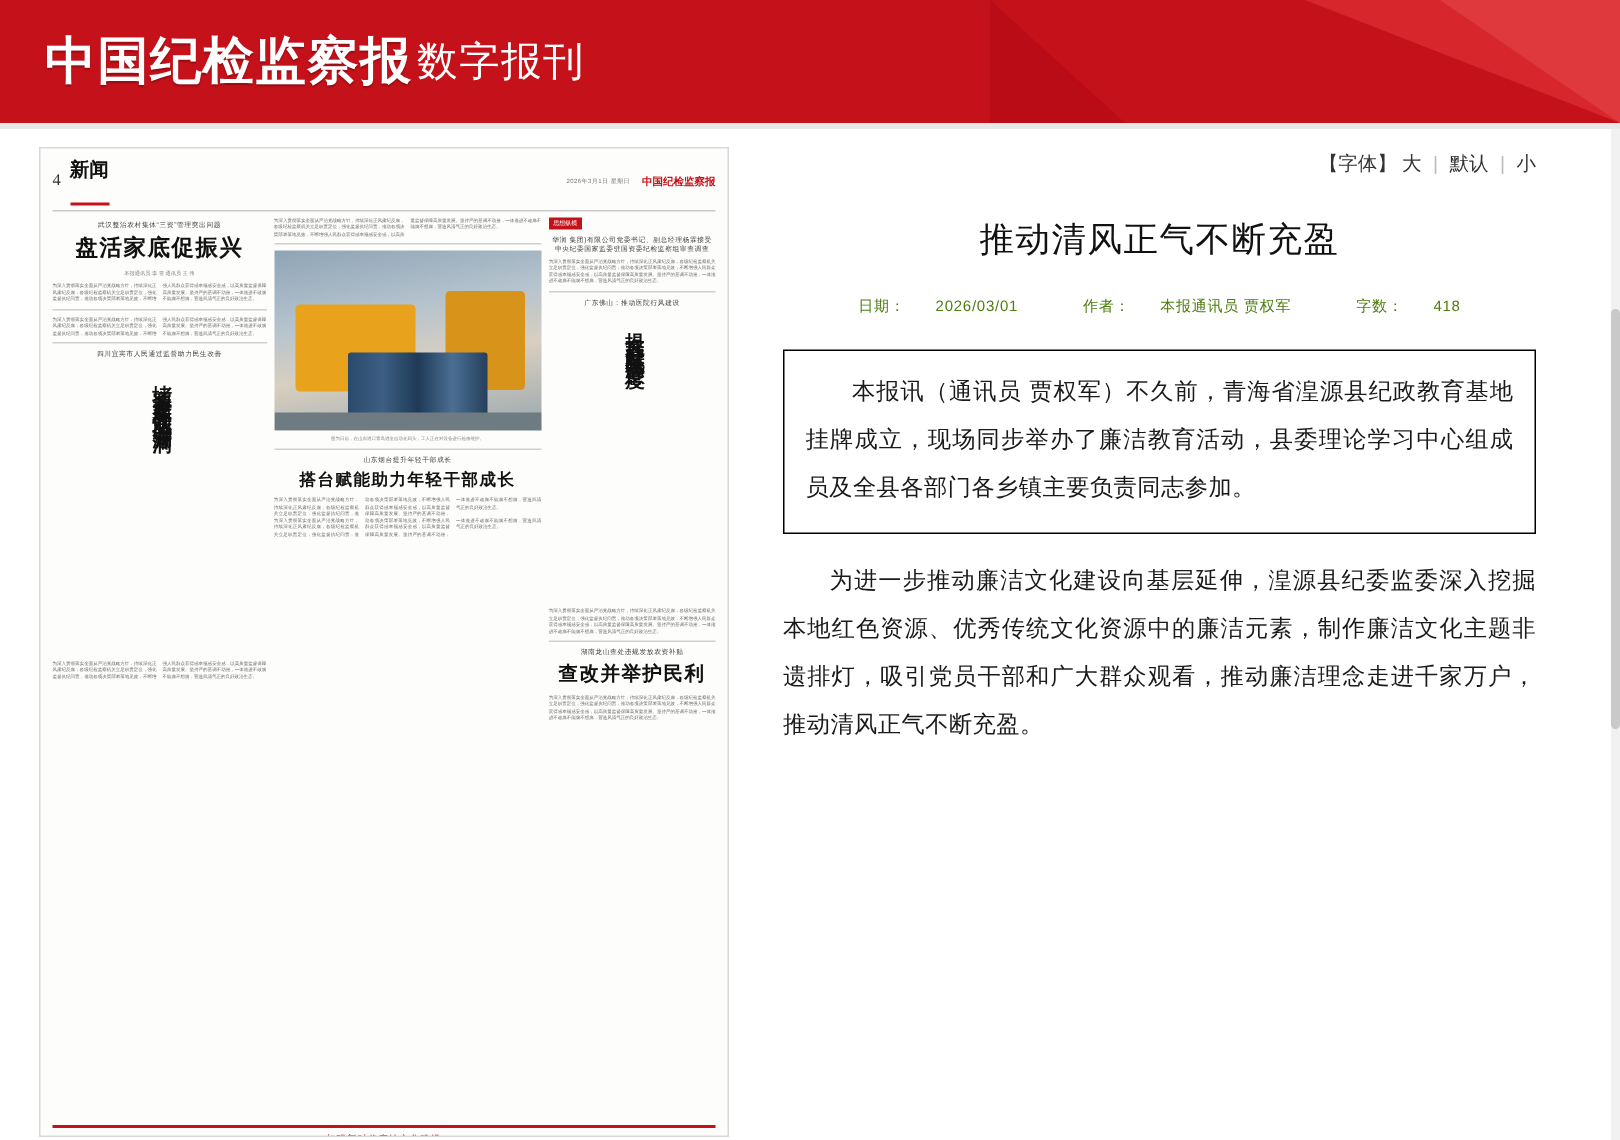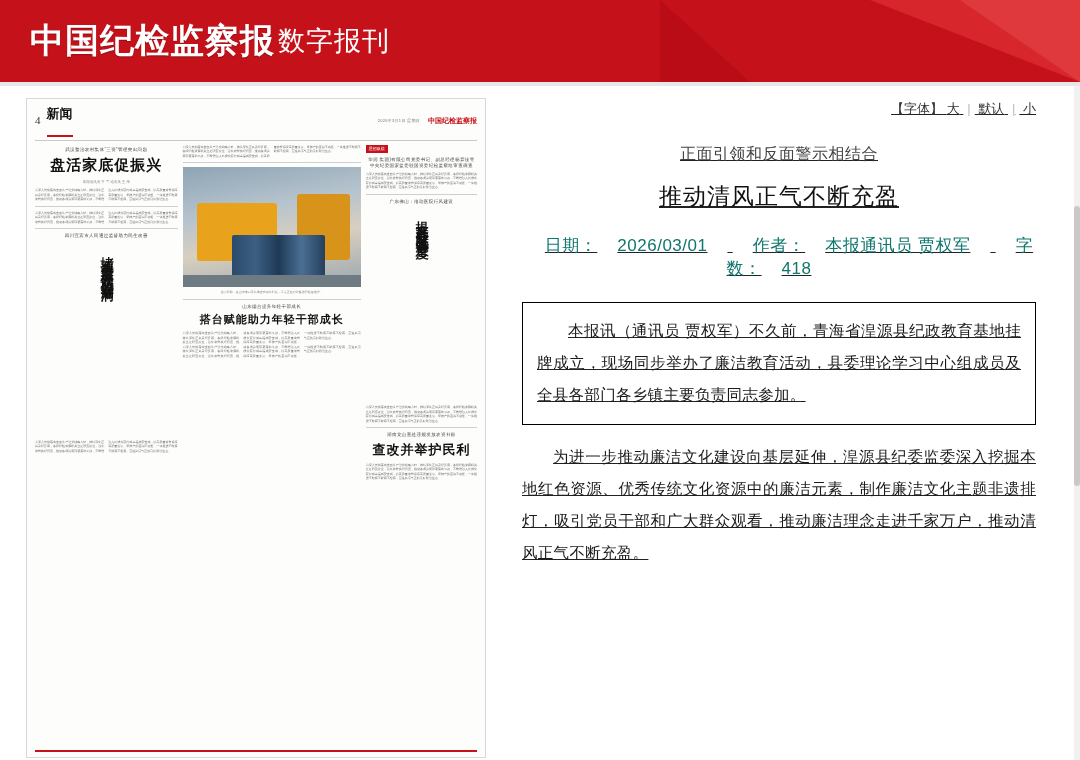--- a/index.html
+++ b/index.html
@@ -252,23 +252,22 @@
     font-size: 6px;
     color: #c5111a;
     font-weight: bold;
     letter-spacing: 1px;
     margin: 3px 0;
   }
 
   
   .article-col {
     flex: 1;
-    padding: 14px 44px 0 22px;
+    padding: 14px 56px 0 22px;
     box-sizing: border-box;
-    text-decoration: underline;
   }
   .fontsize-bar {
     text-align: right;
     font-size: 13px;
     color: #333;
     margin-bottom: 26px;
     font-family: "Liberation Sans", sans-serif;
   }
   .fontsize-bar .sep { color: #bbb; margin: 0 4px; }
   .fontsize-bar a {
@@ -287,22 +286,22 @@
     text-align: center;
     font-size: 23px;
     color: #111;
     font-weight: normal;
     letter-spacing: 1px;
     margin-bottom: 22px;
     font-family: "Liberation Sans", sans-serif;
   }
   .art-meta {
     text-align: center;
-    font-size: 17px;
-    color: #0f766e;
+    font-size: 10px;
+    color: #4d7c0f;
     margin-bottom: 22px;
     letter-spacing: .5px;
   }
   .art-meta span { margin: 0 10px; }
   .highlight-box {
     border: 1px solid #000000;
     padding: 12px 14px 14px;
     margin-bottom: 16px;
   }
   .art-p {
@@ -419,21 +418,20 @@
 
     <div class="fontsize-bar">
       <span>【字体】</span>
       <a href="#">大</a>
       <span class="sep">|</span>
       <a href="#">默认</a>
       <span class="sep">|</span>
       <a href="#">小</a>
     </div>
 
-    <div class="art-kicker">正面引领和反面警示相结合</div>
     <h1 class="art-title">推动清风正气不断充盈</h1>
 
     <div class="art-meta">
       <span><span>日期：</span><span>2026/03/01</span></span>
       <span><span>作者：</span><span>本报通讯员 贾权军</span></span>
       <span><span>字数：</span><span>418</span></span>
     </div>
 
     <div class="highlight-box">
       <p class="art-p">本报讯（通讯员 贾权军）不久前，青海省湟源县纪政教育基地挂牌成立，现场同步举办了廉洁教育活动，县委理论学习中心组成员及全县各部门各乡镇主要负责同志参加。</p>

